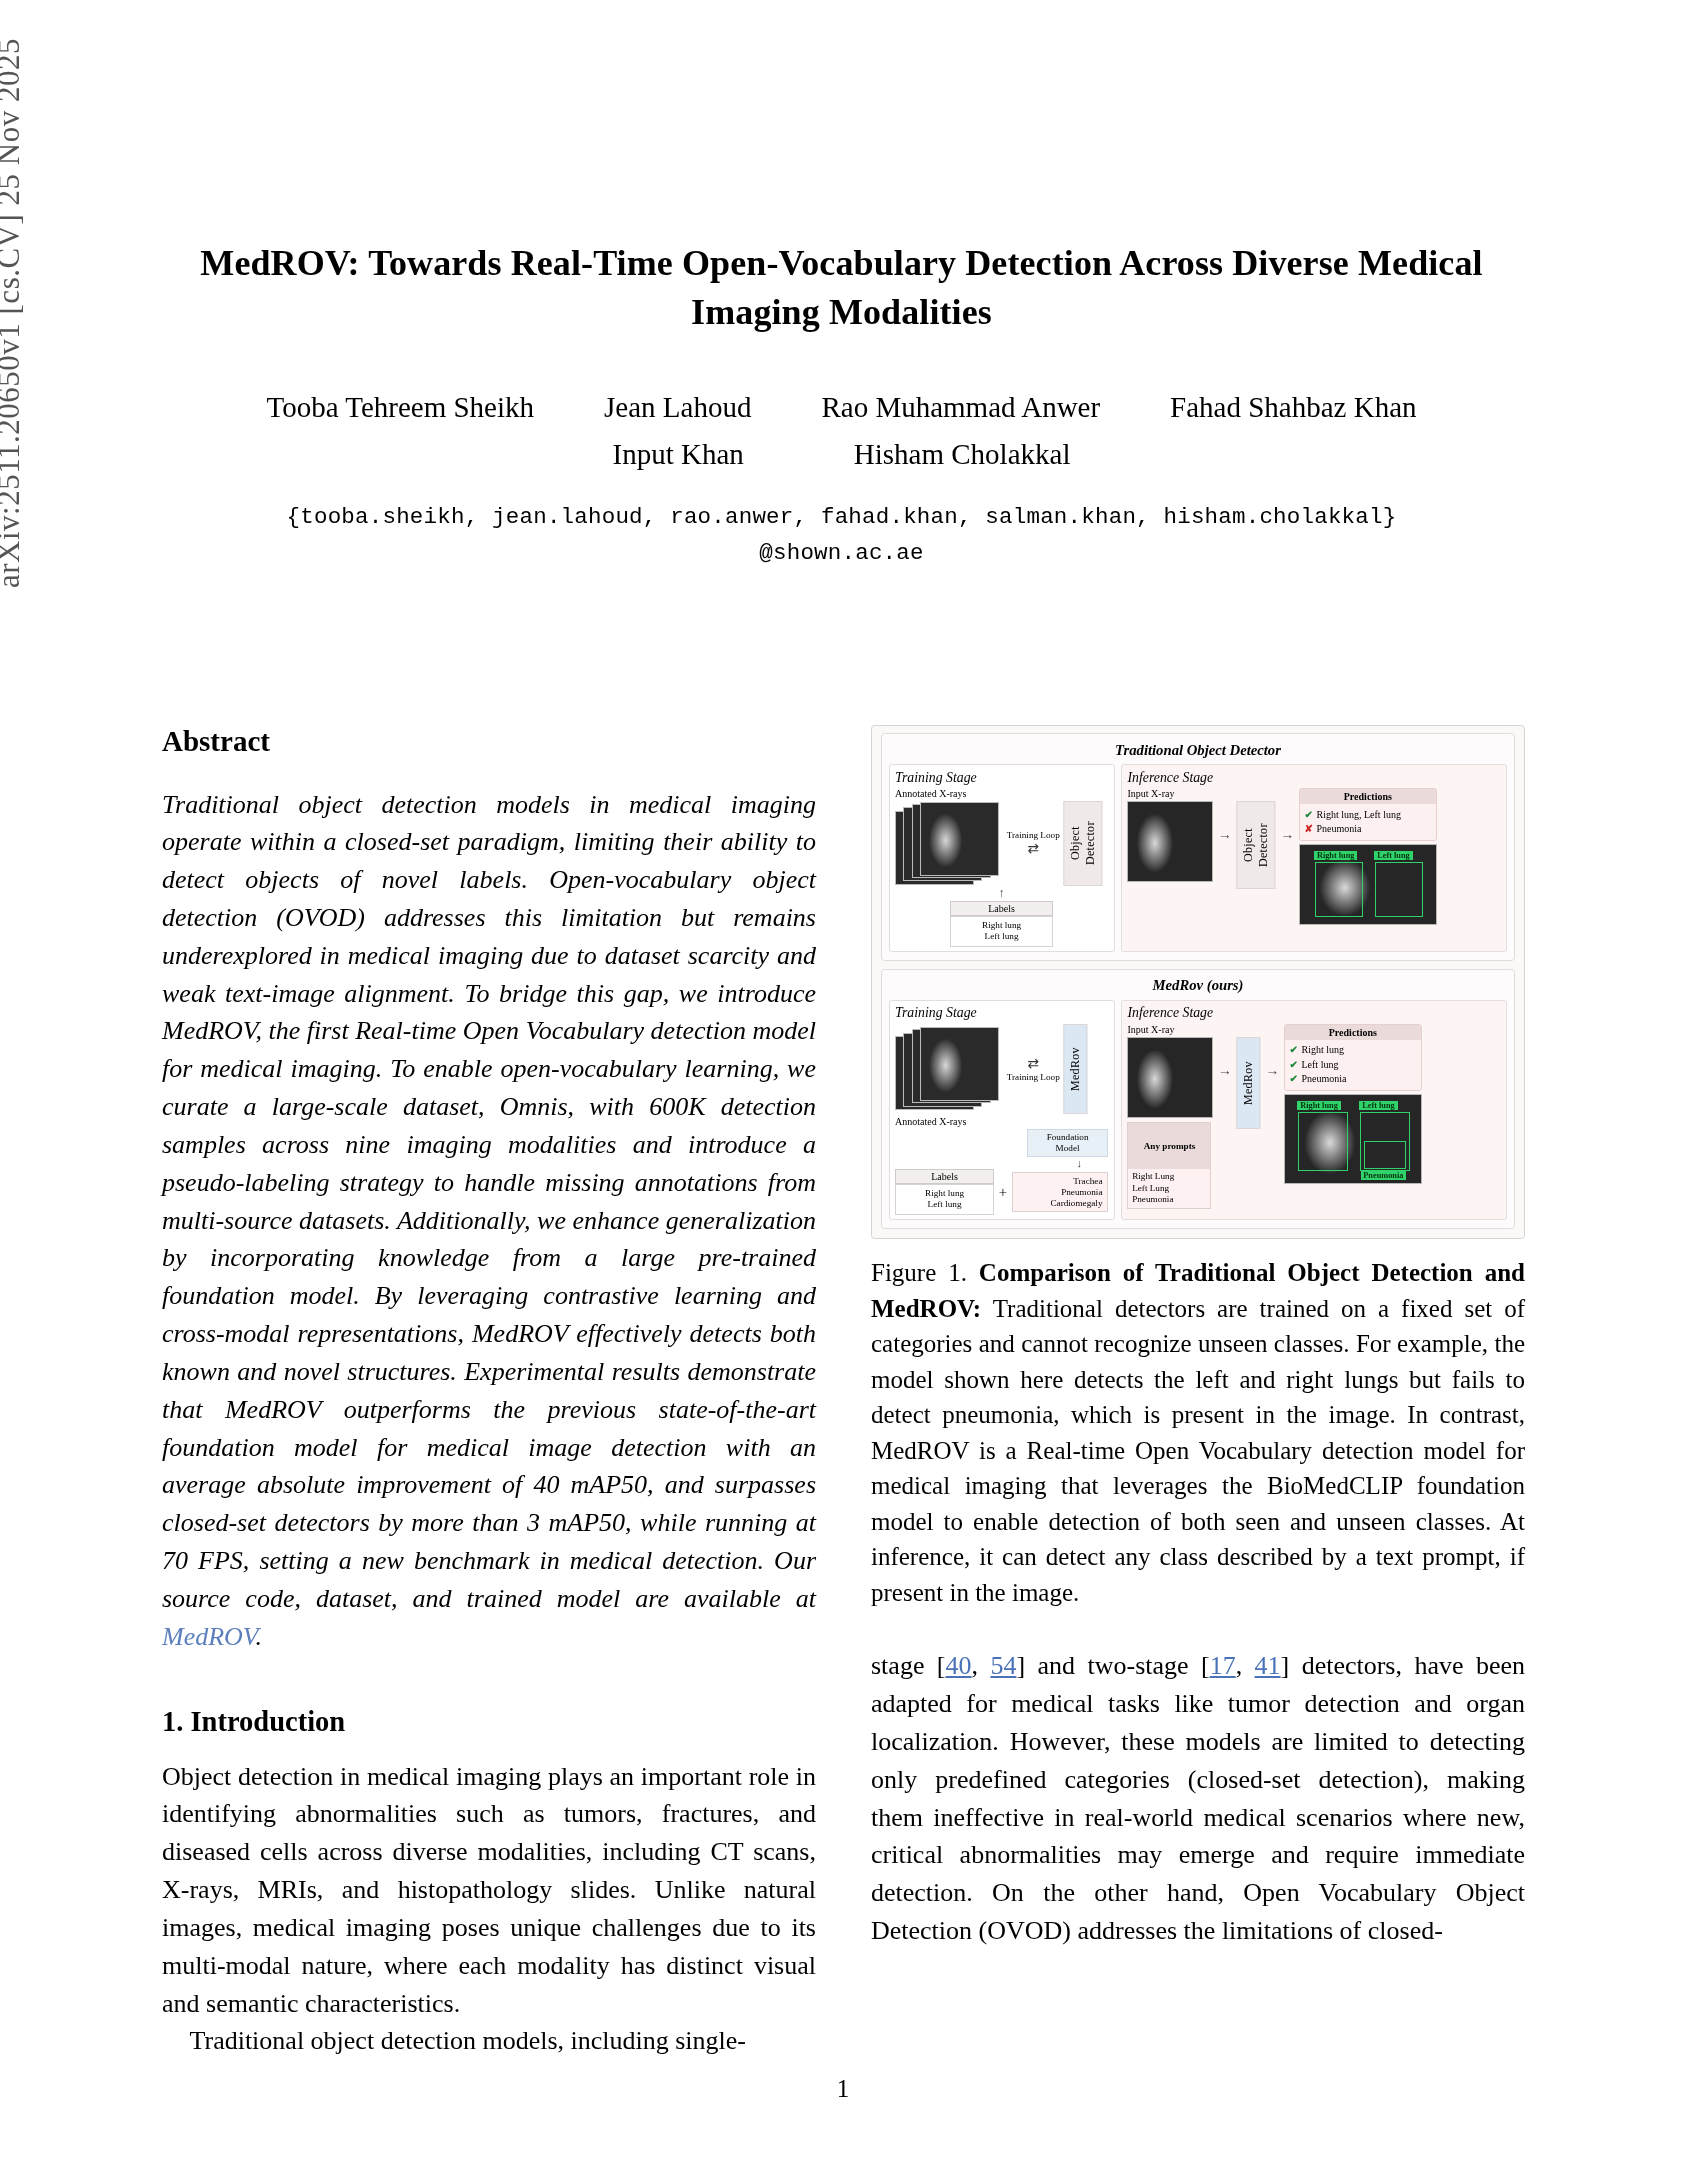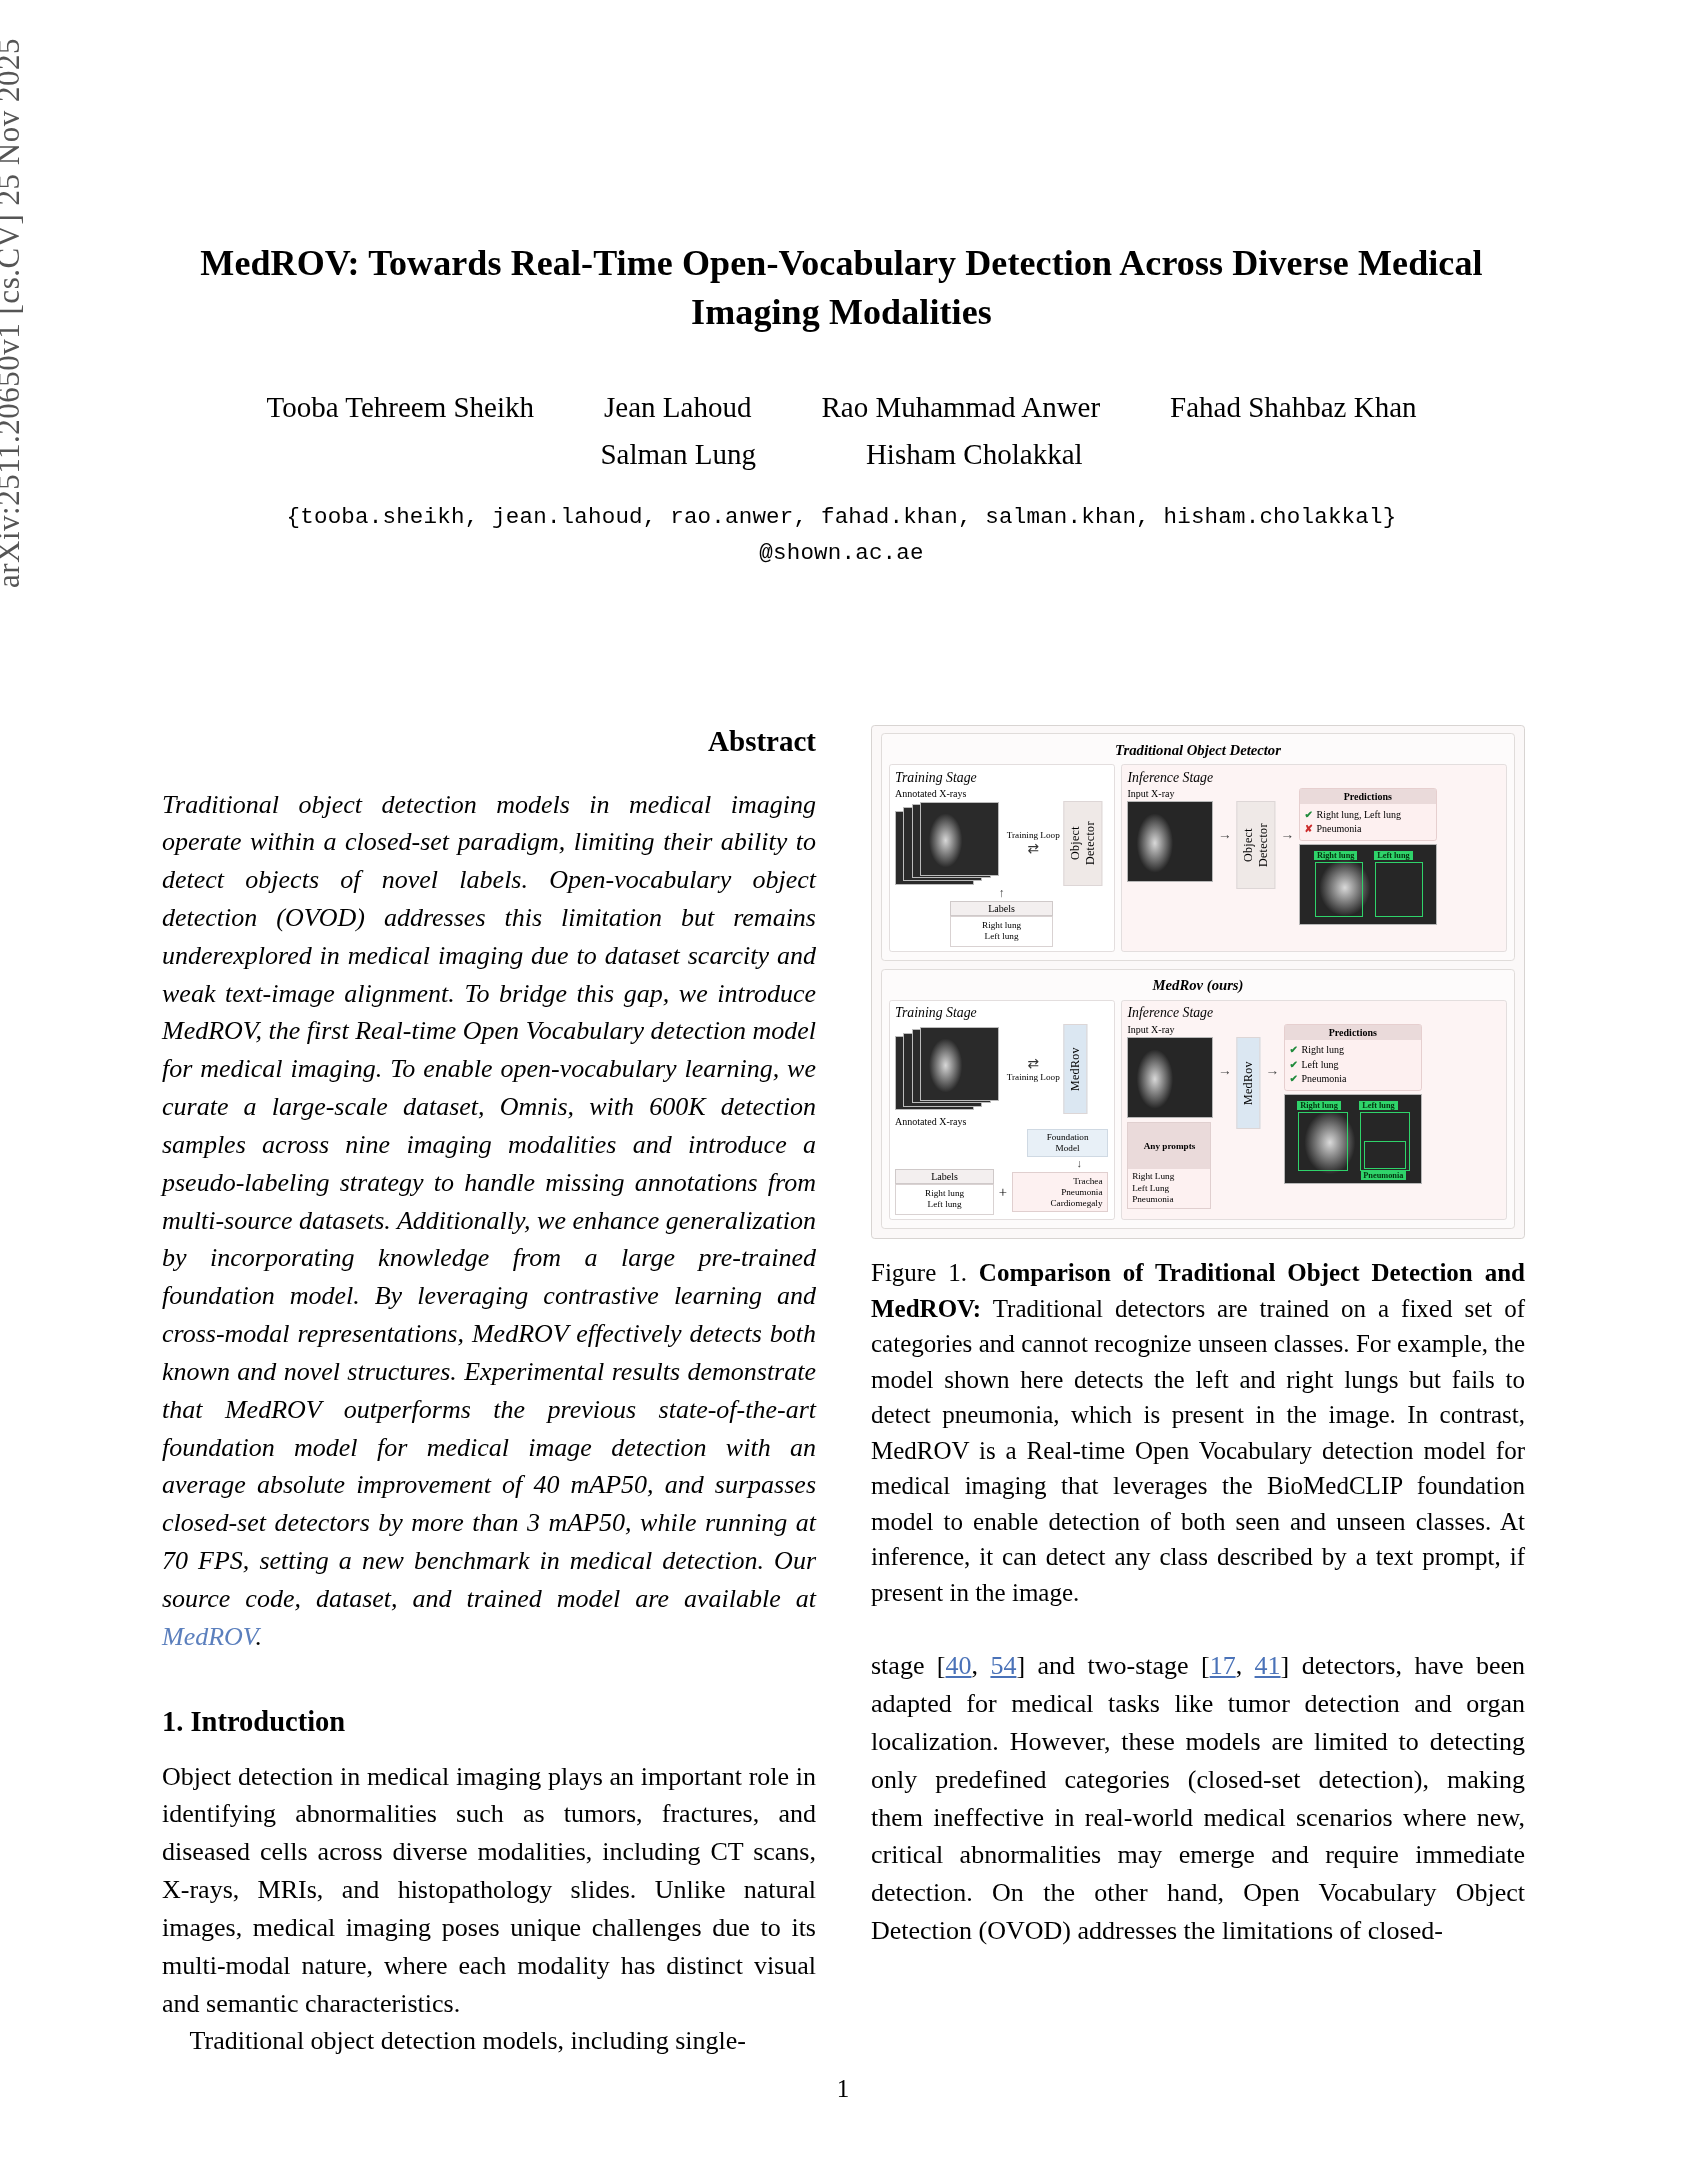--- a/index.html
+++ b/index.html
@@ -75,21 +75,21 @@
     left:162px; top:725px;
     width:1363px;
     display:flex;
     gap:55px;
   }
   .col { width:654px; }
 
   h2.sec-head {
     font-size:29px;
     font-weight:bold;
-    text-align:right;
+    text-align:left;
     margin:0 0 27.5px 0;
   }
   h2.sec-head-left {
     font-size:28.5px;
     font-weight:bold;
     text-align:left;
     margin:50px 0 20px 0;
   }
   p.abstract {
     font-style:italic;
@@ -273,21 +273,21 @@
   <div class="content">
     <h1 class="title">MedROV: Towards Real-Time Open-Vocabulary Detection Across Diverse Medical Imaging Modalities</h1>
 
     <div class="authors-row">
       <span>Tooba Tehreem Sheikh</span>
       <span>Jean Lahoud</span>
       <span>Rao Muhammad Anwer</span>
       <span>Fahad Shahbaz Khan</span>
     </div>
     <div class="authors-row2">
-      <span>Salman Lung</span>
+      <span>Input Khan</span>
       <span>Hisham Cholakkal</span>
     </div>
 
     <div class="emails">
       <span>{tooba.sheikh, jean.lahoud, rao.anwer, fahad.khan, salman.khan, hisham.cholakkal}</span>
       <span class="line2">@shown.ac.ae</span>
     </div>
   </div>
 
   <div class="columns">

